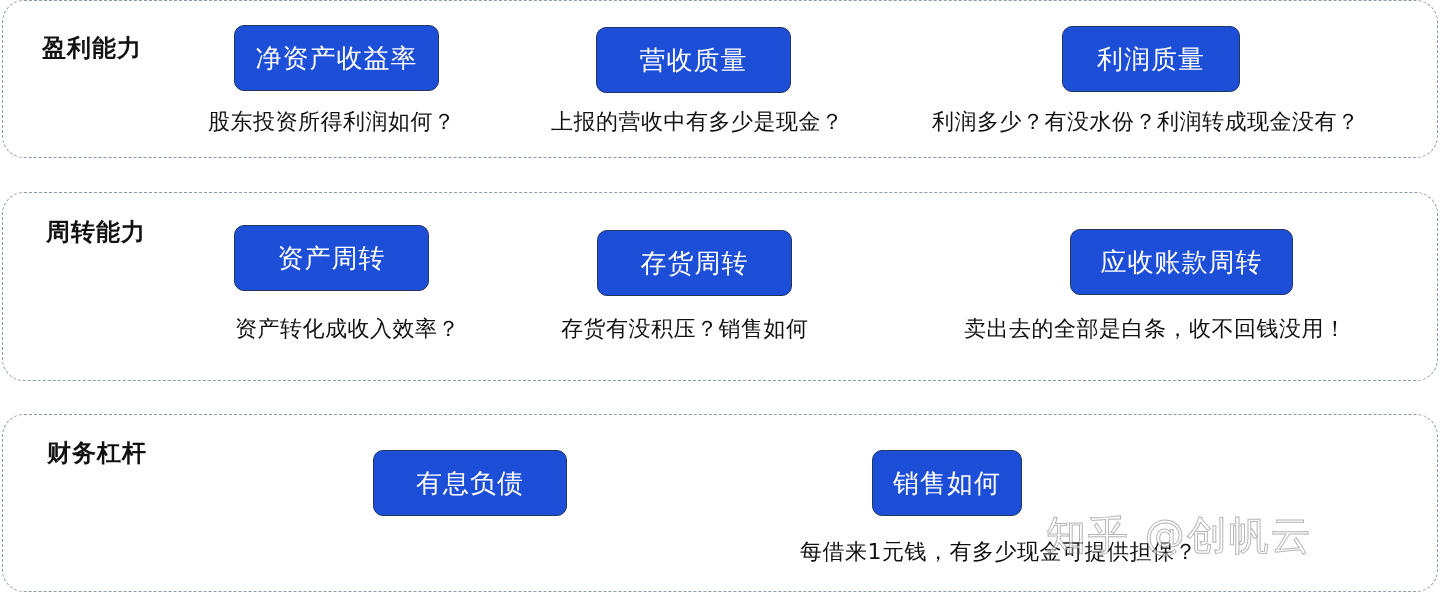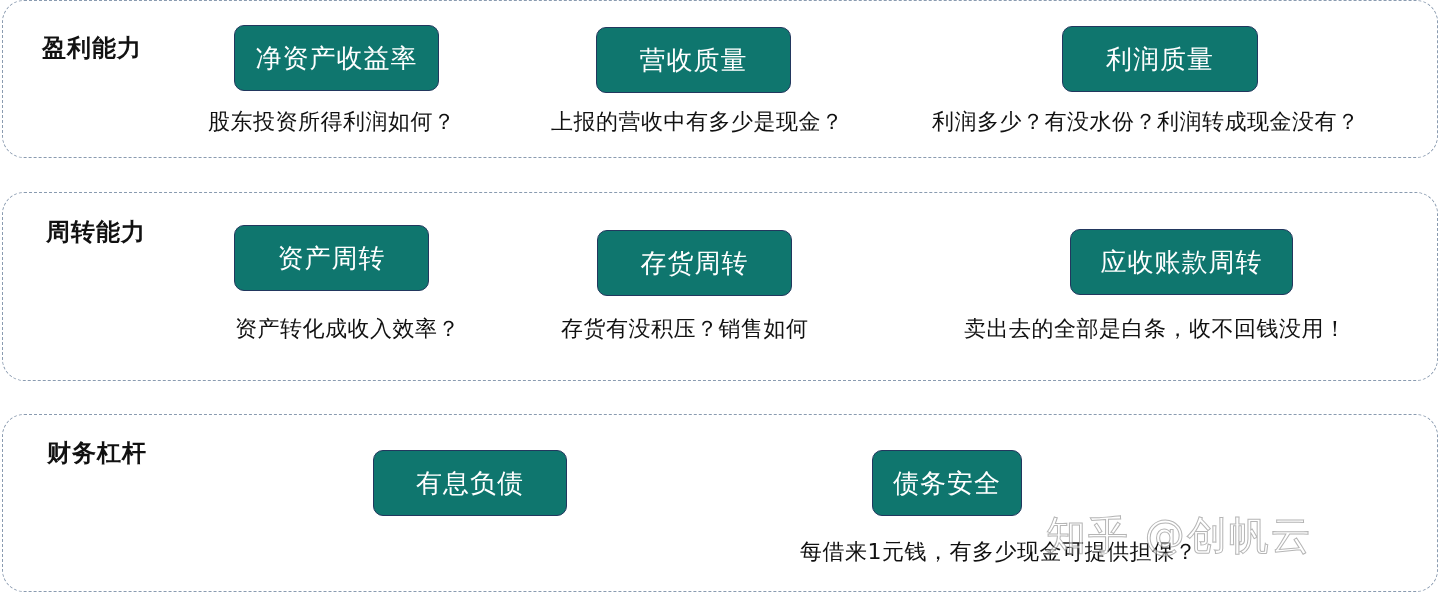--- a/index.html
+++ b/index.html
@@ -20,21 +20,21 @@
     .section-title {
       position: absolute;
       font-size: 24px;
       font-weight: bold;
       color: #111111;
       letter-spacing: 1px;
       white-space: nowrap;
     }
     .metric-box {
       position: absolute;
-      background: #0f766e;
+      background: #1d4ed8;
       border: 1.5px solid #22375e;
       border-radius: 10px;
       box-sizing: border-box;
       color: #ffffff;
       font-size: 26px;
       display: flex;
       align-items: center;
       justify-content: center;
       letter-spacing: 1px;
       cursor: pointer;
@@ -62,37 +62,37 @@
 
   <div class="section" style="left:2px; top:0px; width:1436px; height:158px;"></div>
   <div class="section-title" style="left:42px; top:32px;">盈利能力</div>
 
   <div class="metric-box" style="left:234px; top:25px; width:205px; height:66px;">净资产收益率</div>
   <div class="question" style="left:208px; top:107px;">股东投资所得利润如何？</div>
 
   <div class="metric-box" style="left:596px; top:27px; width:195px; height:66px;">营收质量</div>
   <div class="question" style="left:551px; top:107px;">上报的营收中有多少是现金？</div>
 
-  <div class="metric-box" style="left:1062px; top:26px; width:196px; height:66px;">利润质量</div>
+  <div class="metric-box" style="left:1062px; top:26px; width:178px; height:66px;">利润质量</div>
   <div class="question" style="left:918px; top:107px;margin-left:14px;">利润多少？有没水份？利润转成现金没有？</div>
 
   <div class="section" style="left:2px; top:192px; width:1436px; height:189px;"></div>
   <div class="section-title" style="left:46px; top:216px;">周转能力</div>
 
   <div class="metric-box" style="left:234px; top:225px; width:195px; height:66px;">资产周转</div>
   <div class="question" style="left:211px; top:314px;margin-left:24px;">资产转化成收入效率？</div>
 
   <div class="metric-box" style="left:597px; top:230px; width:195px; height:66px;">存货周转</div>
   <div class="question" style="left:561px; top:314px;">存货有没积压？销售如何</div>
 
   <div class="metric-box" style="left:1034px; top:229px; width:223px; height:66px;margin-left:36px;">应收账款周转</div>
   <div class="question" style="left:964px; top:314px;">卖出去的全部是白条，收不回钱没用！</div>
 
   <div class="section" style="left:2px; top:414px; width:1436px; height:178px;"></div>
   <div class="section-title" style="left:47px; top:437px;">财务杠杆</div>
 
   <div class="metric-box" style="left:373px; top:450px; width:194px; height:66px;">有息负债</div>
 
-  <div class="metric-box" style="left:872px; top:450px; width:150px; height:66px;">债务安全</div>
+  <div class="metric-box" style="left:872px; top:450px; width:150px; height:66px;">销售如何</div>
   <div class="question" style="left:800px; top:537px;">每借来1元钱，有多少现金可提供担保？</div>
 
   <div class="watermark" style="left:1046px; top:508px;">知乎 @创帆云</div>
 </div>
 
 </body></html>

